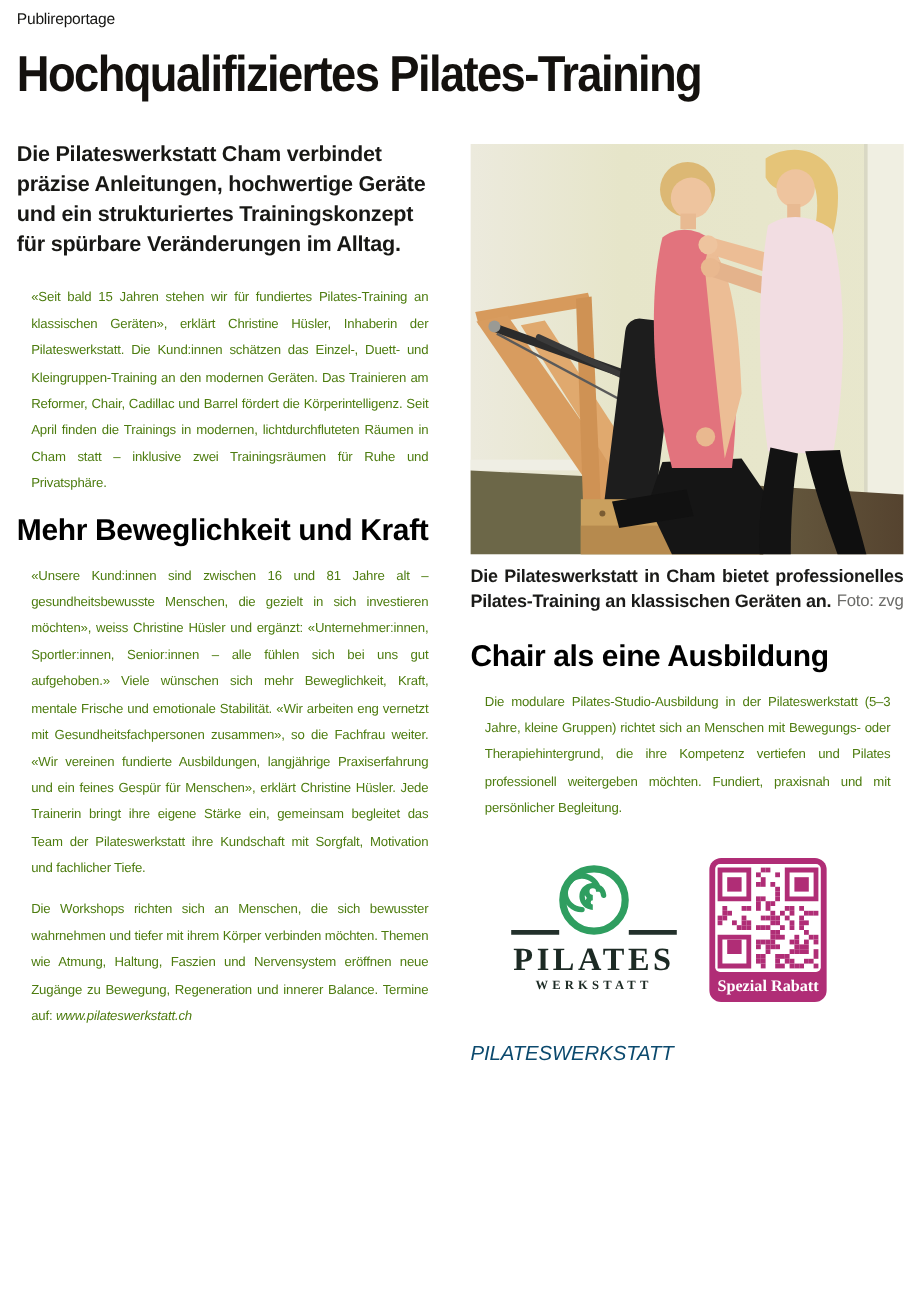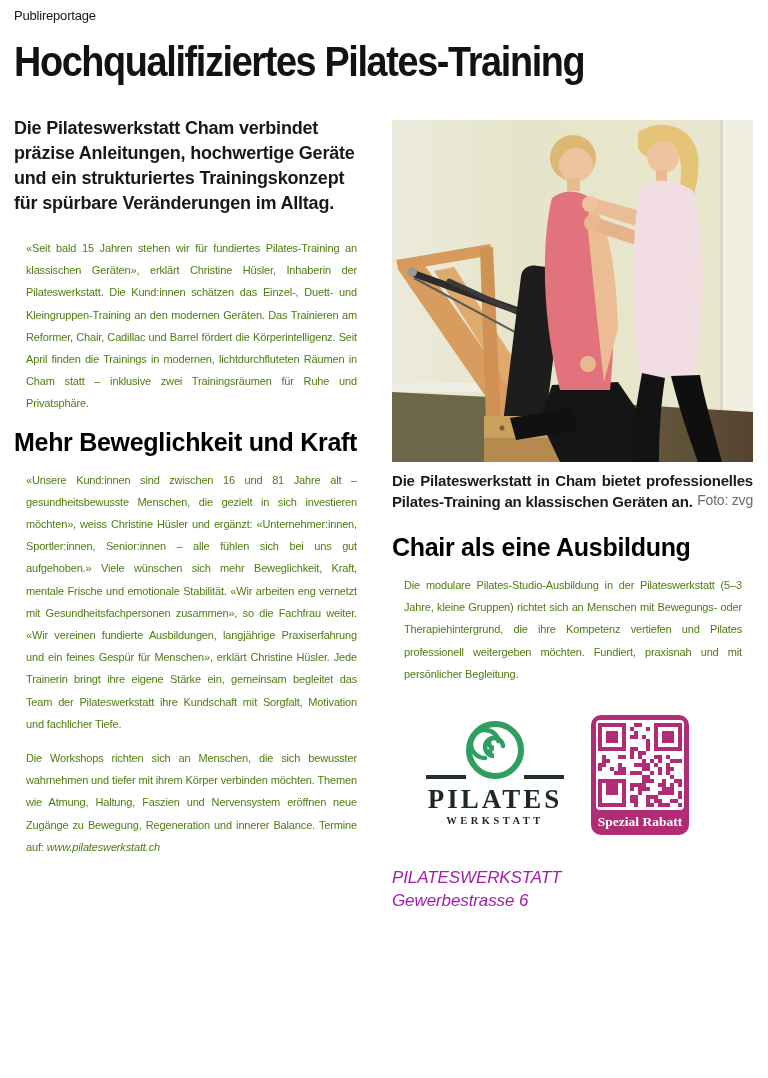--- a/index.html
+++ b/index.html
@@ -45,21 +45,21 @@
   .caption .credit{
     position:absolute;right:0;bottom:2px;
     font-size:14px;font-weight:normal;color:#6b6b68;
   }
   .info-zoom{margin-top:19px;font-size:17px;font-weight:bold;line-height:22px;color:#000;}
   .logo-row{
     margin-top:30px;display:flex;align-items:center;gap:25px;padding-left:32px;
   }
   .contact{
     margin-top:32px;font-size:17px;font-style:italic;line-height:22.5px;
-    letter-spacing:-0.1px;color:#a21caf;
+    letter-spacing:-0.1px;color:#0c4a6e;
   }
   .contact div{margin:0;}
   .qr-label{
     font-family:"Liberation Serif",serif;font-weight:bold;
   }
 </style>
 </head>
 <body>
 
 <div class="page">
@@ -283,17 +283,16 @@
           <rect x="64" y="8" width="12" height="12"></rect>
           <path d="M0,56 h28 v28 h-28 z M4,60 v20 h20 v-20 z" fill-rule="evenodd"></path>
           <rect x="8" y="60" width="12" height="12"></rect>
         </g>
         <text x="49" y="111" text-anchor="middle" class="qr-label" font-size="13.5" fill="#ffffff">Spezial Rabatt</text>
       </svg>
     </div>
 
     <div class="contact">
       <div>PILATESWERKSTATT</div>
-      <div>Gewerbestrasse 6</div>
     </div>
 
   </div>
 </div>
 
 </body></html>

